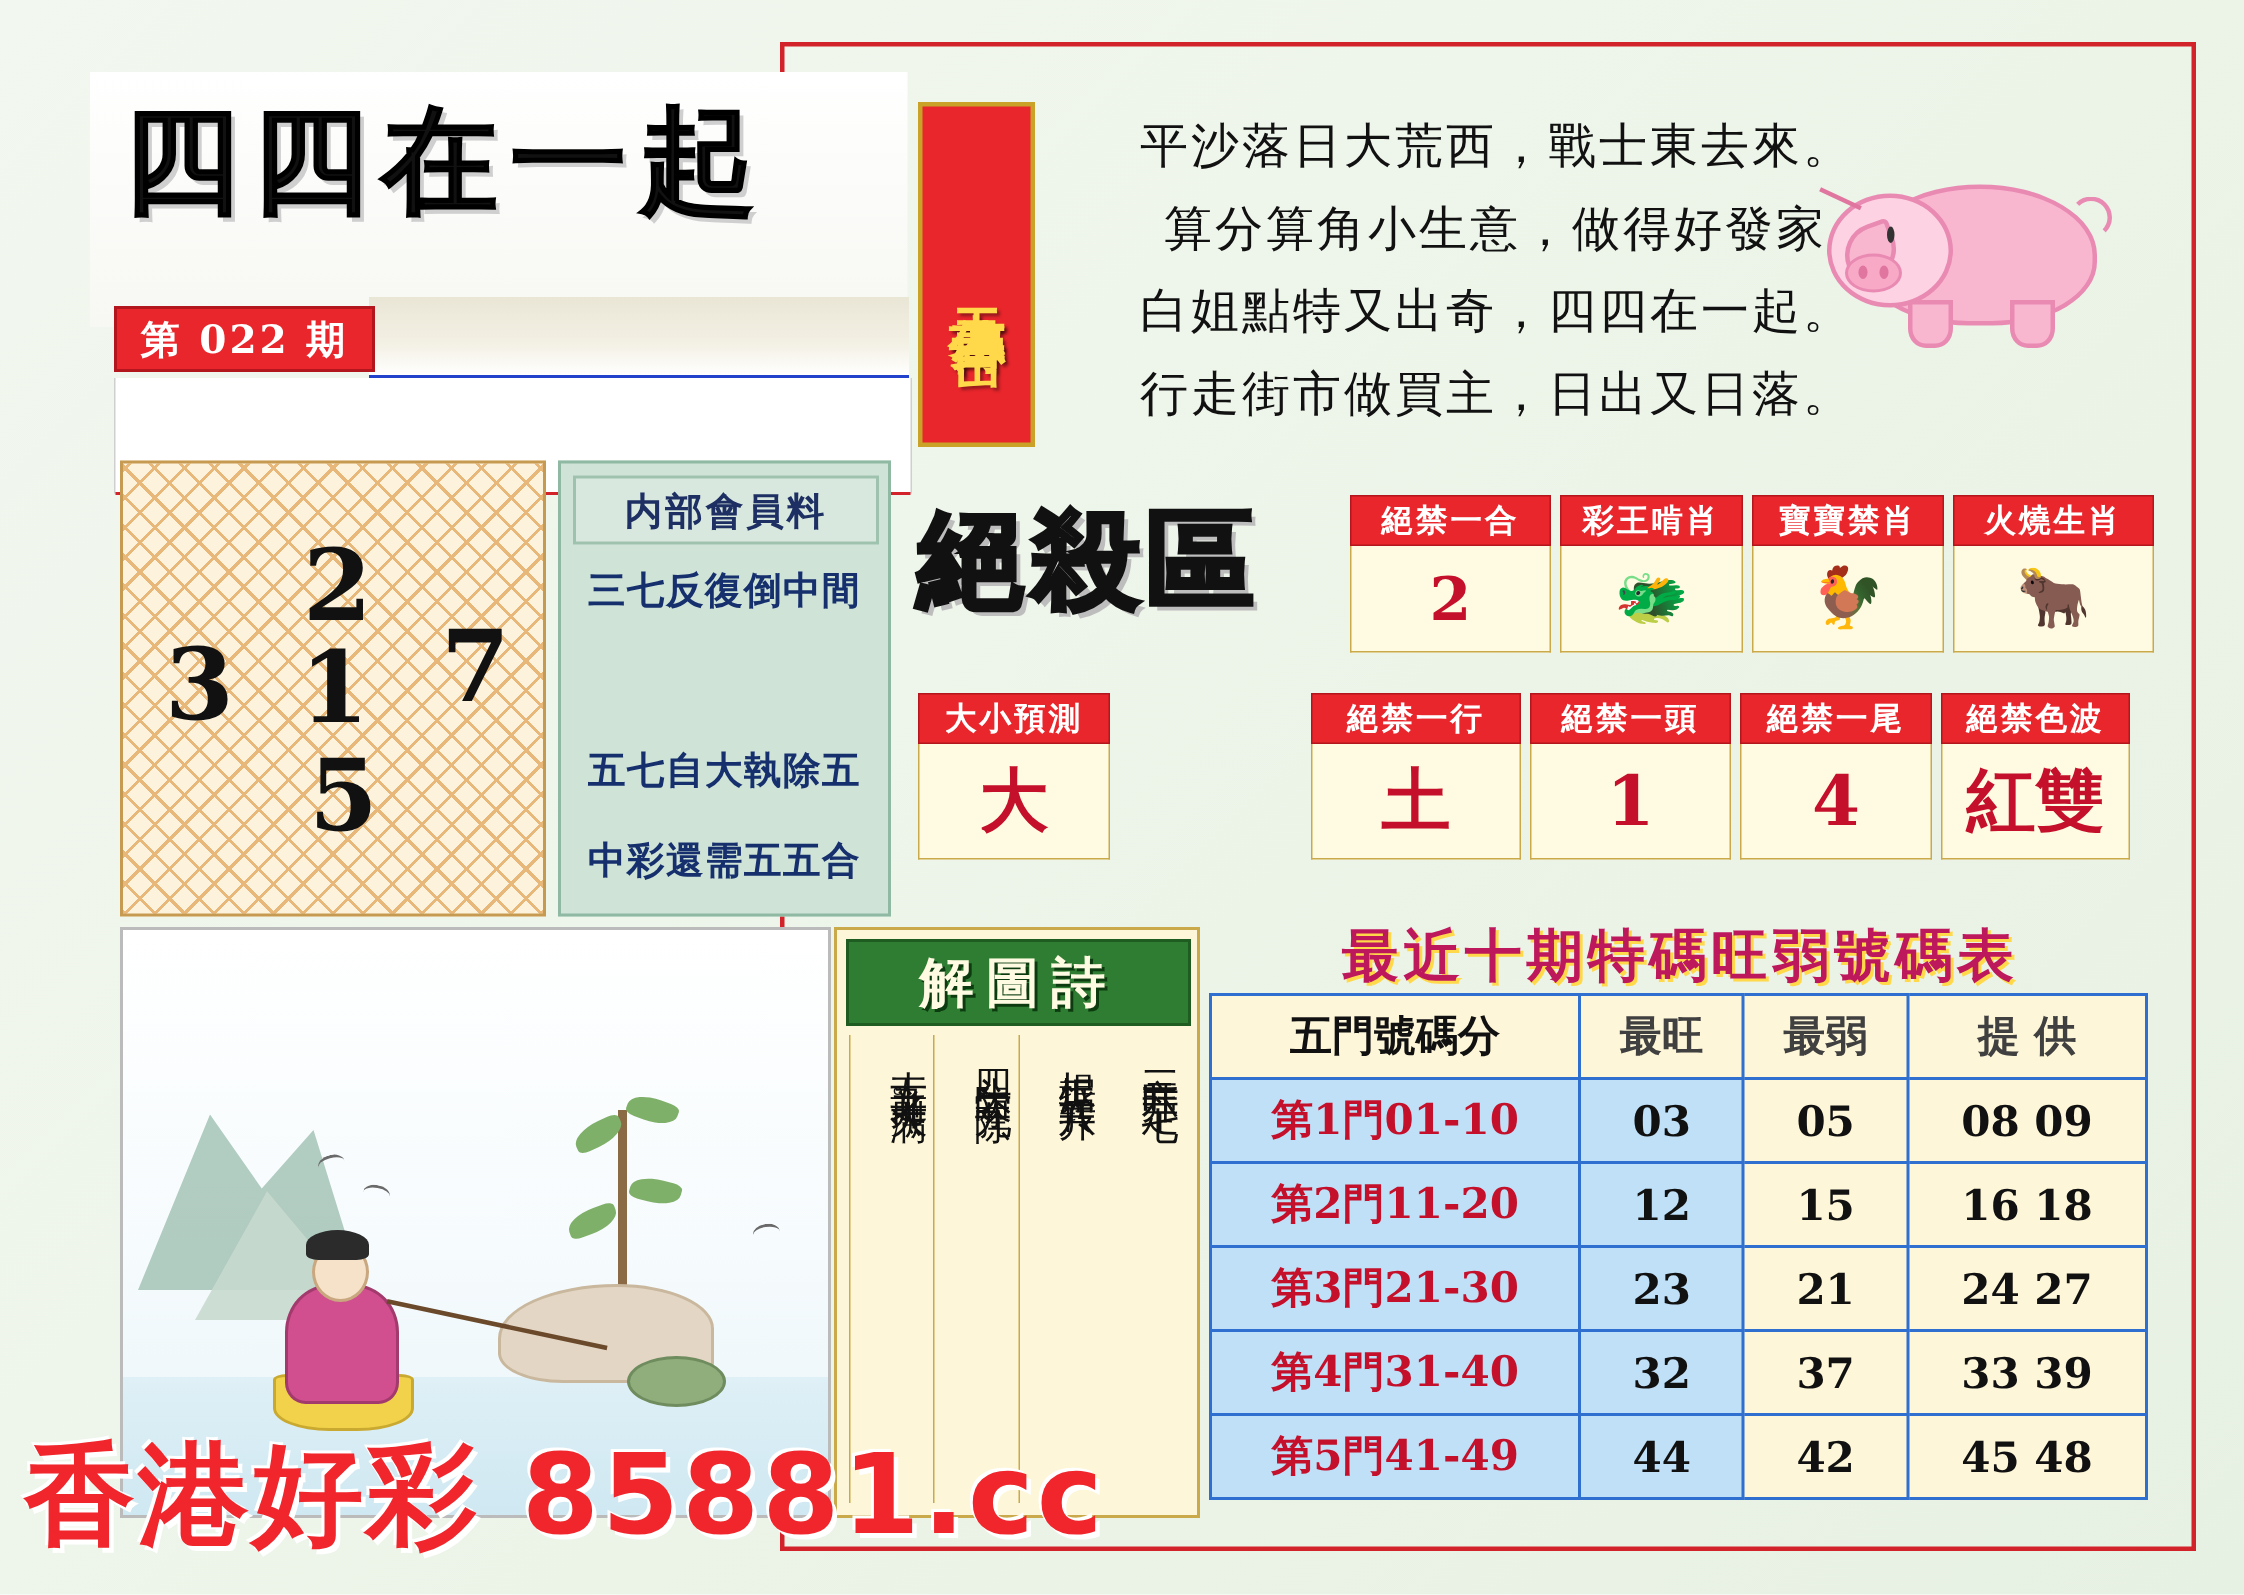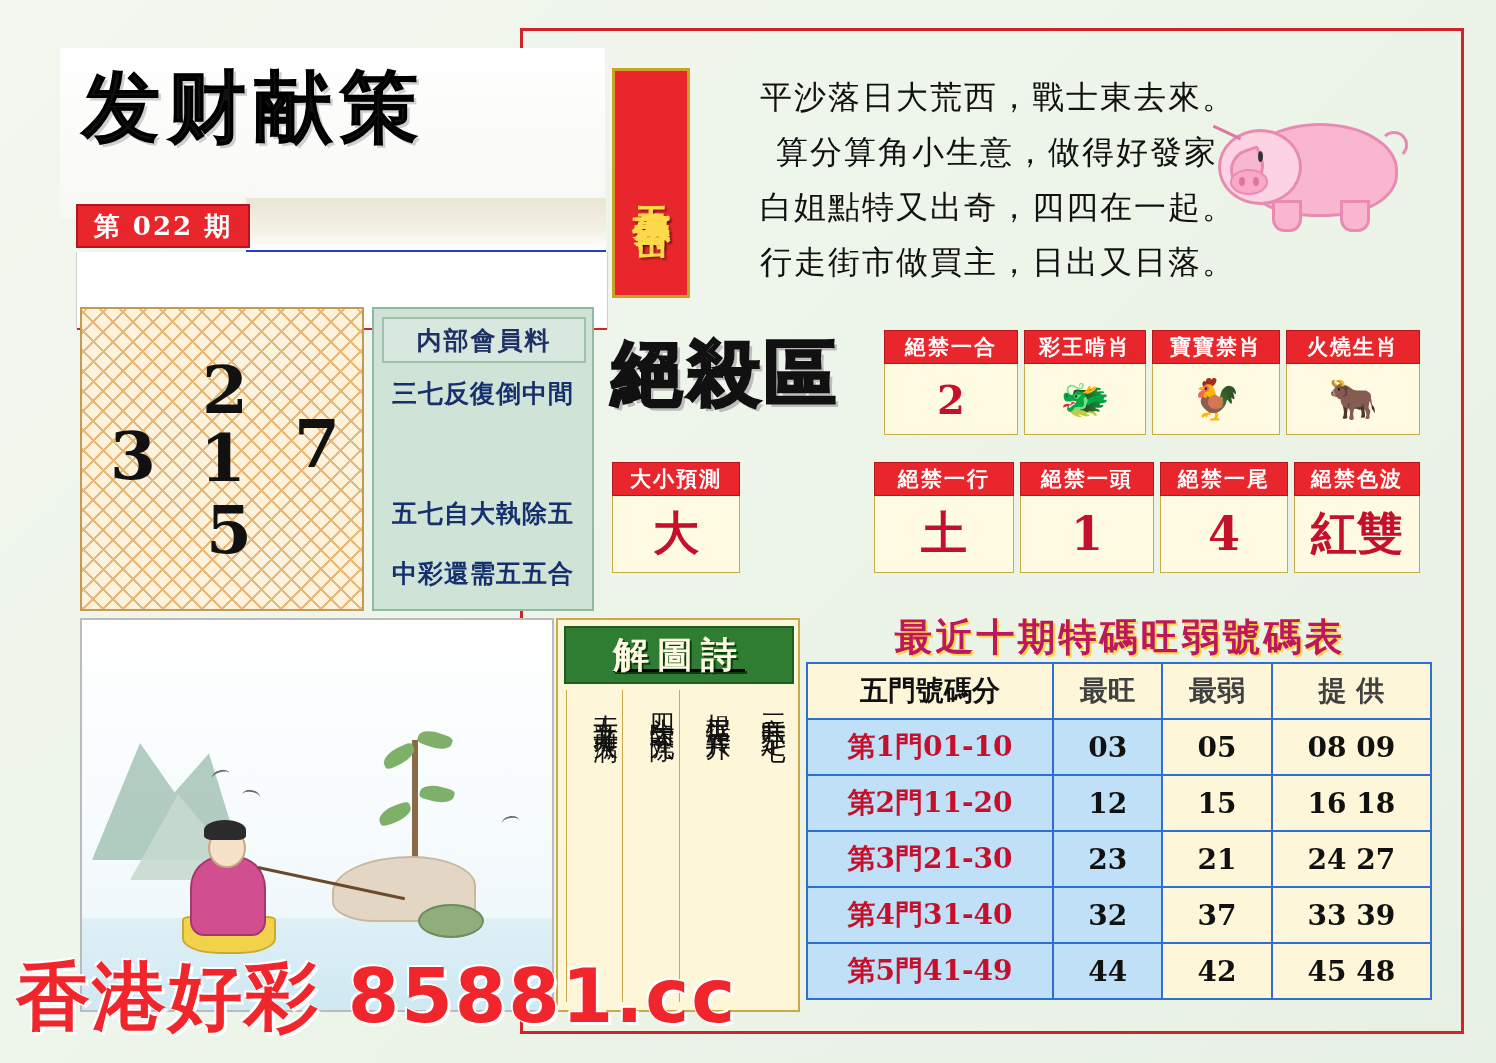--- a/index.html
+++ b/index.html
@@ -158,21 +158,21 @@
     display:flex;align-items:center;justify-content:center;
   }
   .cell-body{
     background:#fffbe2;border:1px solid #caa94b;border-top:none;
     display:flex;align-items:center;justify-content:center;
     font-family:"DejaVu Serif","Liberation Serif",serif;
     font-weight:bold;color:#c4102a;
   }
 
   
-  .r1{top:330px;}
+  .r1{top:330px;margin-left:16px;}
   .r1 .cell-body{height:70px;font-size:40px;}
   .c-r1-1{left:884px;width:134px;}
   .c-r1-2{left:1024px;width:122px;}
   .c-r1-3{left:1152px;width:128px;}
   .c-r1-4{left:1286px;width:134px;}
 
   
   .r2{top:462px;}
   .r2 .cell-body{height:76px;font-size:46px;}
   .c-r2-1{left:612px;width:128px;}
@@ -244,21 +244,21 @@
   }
 
   
   .poem-panel{
     position:absolute;left:556px;top:618px;width:240px;height:390px;
     background:#fdf6d8;border:2px solid #caa94b;
   }
   .poem-panel-title{
     position:absolute;left:6px;top:6px;width:226px;height:54px;
     background:#2f7d32;border:2px solid #1f5c22;
-    display:flex;align-items:center;justify-content:center;text-decoration:underline;
+    display:flex;align-items:center;justify-content:center;
   }
   .poem-panel-title span{
     font-family:"DejaVu Serif","Liberation Serif",serif;
     font-size:36px;font-weight:bold;color:#fffbe2;letter-spacing:8px;
     text-shadow:2px 2px 0 #0d3b10;
   }
   .vcols{position:absolute;left:8px;top:70px;width:224px;height:312px;display:flex;flex-direction:row-reverse;}
   .vcol{
     flex:1;border-left:1px solid #caa94b;
     writing-mode:vertical-rl;text-orientation:upright;
@@ -302,21 +302,21 @@
 </style>
 </head>
 <body>
 
 <div class="page">
 
   <div class="outer-frame"></div>
 
   <div class="title-box">
     <div class="title-inner"></div>
-    <div class="main-title">发财献策</div>
+    <div class="main-title">四四在一起</div>
     <div class="title-blue-bar"></div>
     <div class="issue-badge">第 022 期</div>
     <div class="title-white-row"></div>
   </div>
 
   <div class="banner">
     <span>天書傳密</span>
   </div>
 
   <div class="poem">

